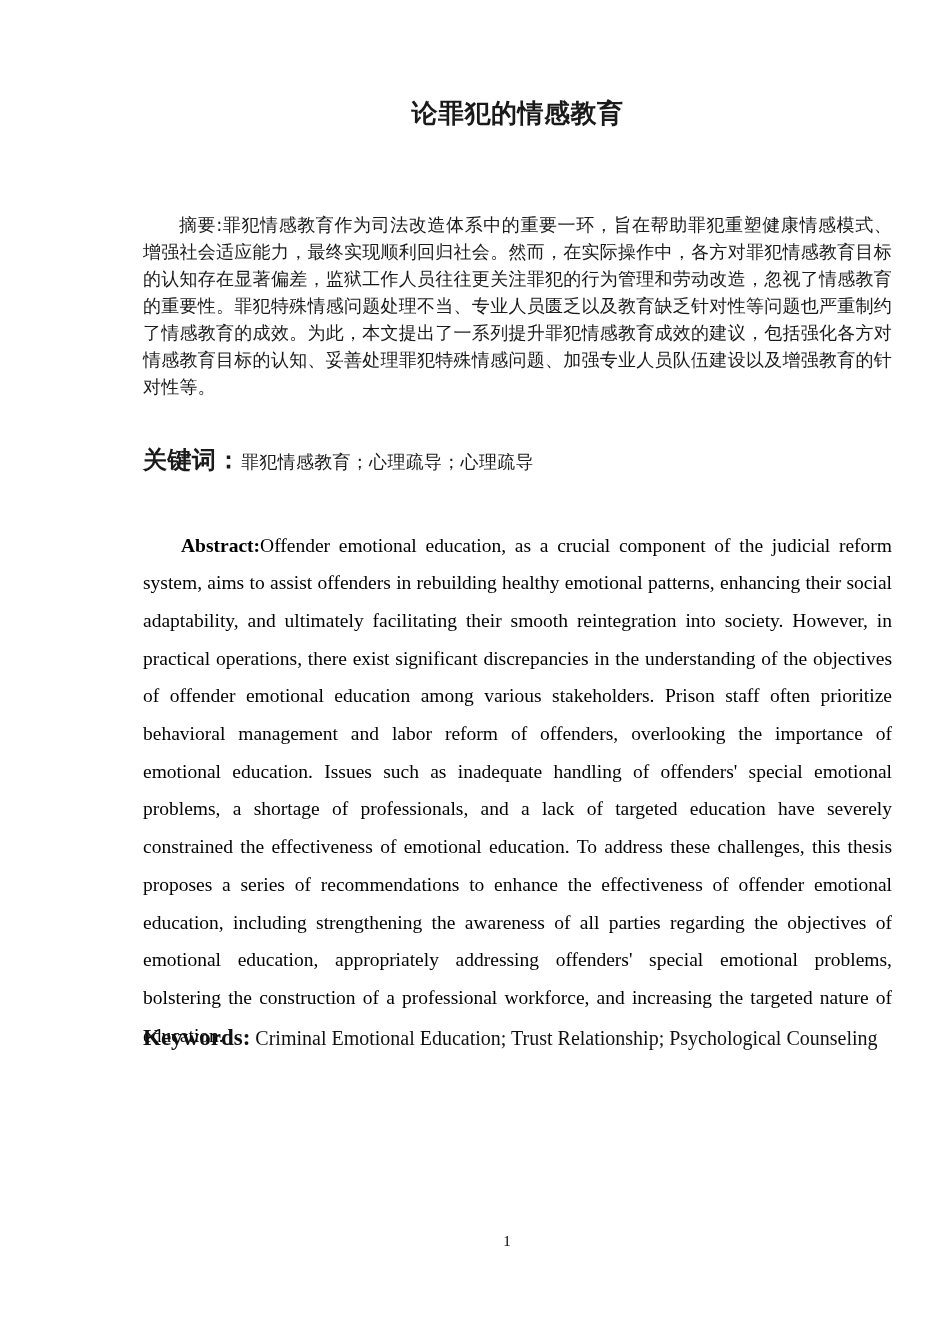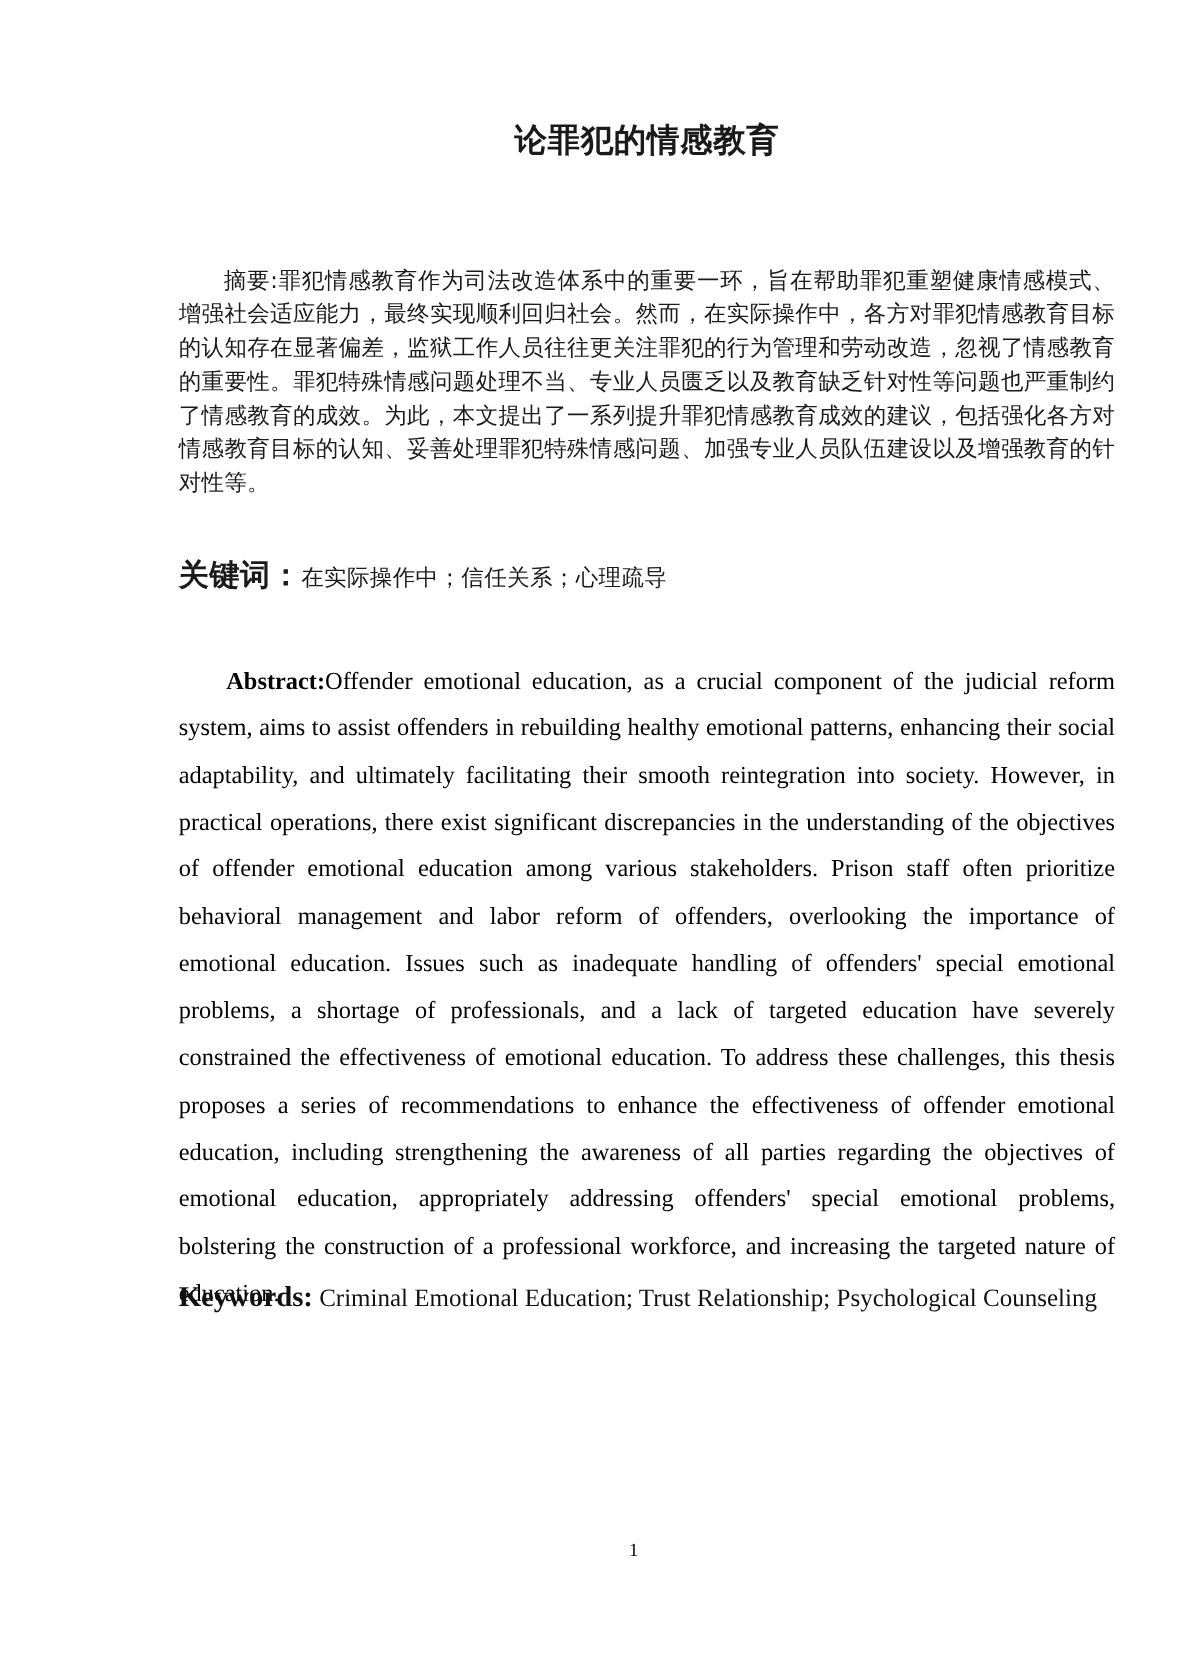--- a/index.html
+++ b/index.html
@@ -142,21 +142,21 @@
 <body>
 
 <div class="page">
   <div class="content">
 
     <h1 class="doc-title">论罪犯的情感教育</h1>
 
     <p class="cn-abstract">摘要:罪犯情感教育作为司法改造体系中的重要一环，旨在帮助罪犯重塑健康情感模式、增强社会适应能力，最终实现顺利回归社会。然而，在实际操作中，各方对罪犯情感教育目标的认知存在显著偏差，监狱工作人员往往更关注罪犯的行为管理和劳动改造，忽视了情感教育的重要性。罪犯特殊情感问题处理不当、专业人员匮乏以及教育缺乏针对性等问题也严重制约了情感教育的成效。为此，本文提出了一系列提升罪犯情感教育成效的建议，包括强化各方对情感教育目标的认知、妥善处理罪犯特殊情感问题、加强专业人员队伍建设以及增强教育的针对性等。</p>
 
     <p class="cn-keywords">
-      <span class="kw-label">关键词：</span><span class="kw-value">在实际操作中；信任关系；心理疏导</span>
+      <span class="kw-label">关键词：</span><span class="kw-value">罪犯情感教育；心理疏导；心理疏导</span>
     </p>
 
     <p class="en-abstract"><span class="abs-label">Abstract:</span><span id="en-abs-body">Offender emotional education, as a crucial component of the judicial reform system, aims to assist offenders in rebuilding healthy emotional patterns, enhancing their social adaptability, and ultimately facilitating their smooth reintegration into society. However, in practical operations, there exist significant discrepancies in the understanding of the objectives of offender emotional education among various stakeholders. Prison staff often prioritize behavioral management and labor reform of offenders, overlooking the importance of emotional education. Issues such as inadequate handling of offenders' special emotional problems, a shortage of professionals, and a lack of targeted education have severely constrained the effectiveness of emotional education. To address these challenges, this thesis proposes a series of recommendations to enhance the effectiveness of offender emotional education, including strengthening the awareness of all parties regarding the objectives of emotional education, appropriately addressing offenders' special emotional problems, bolstering the construction of a professional workforce, and increasing the targeted nature of education.</span></p>
 
     <p class="en-keywords">
       <span class="kw-label">Keywords:</span><span class="kw-value" id="en-kw-value"> Criminal Emotional Education; Trust Relationship; Psychological Counseling</span>
     </p>
 
   </div>
 

